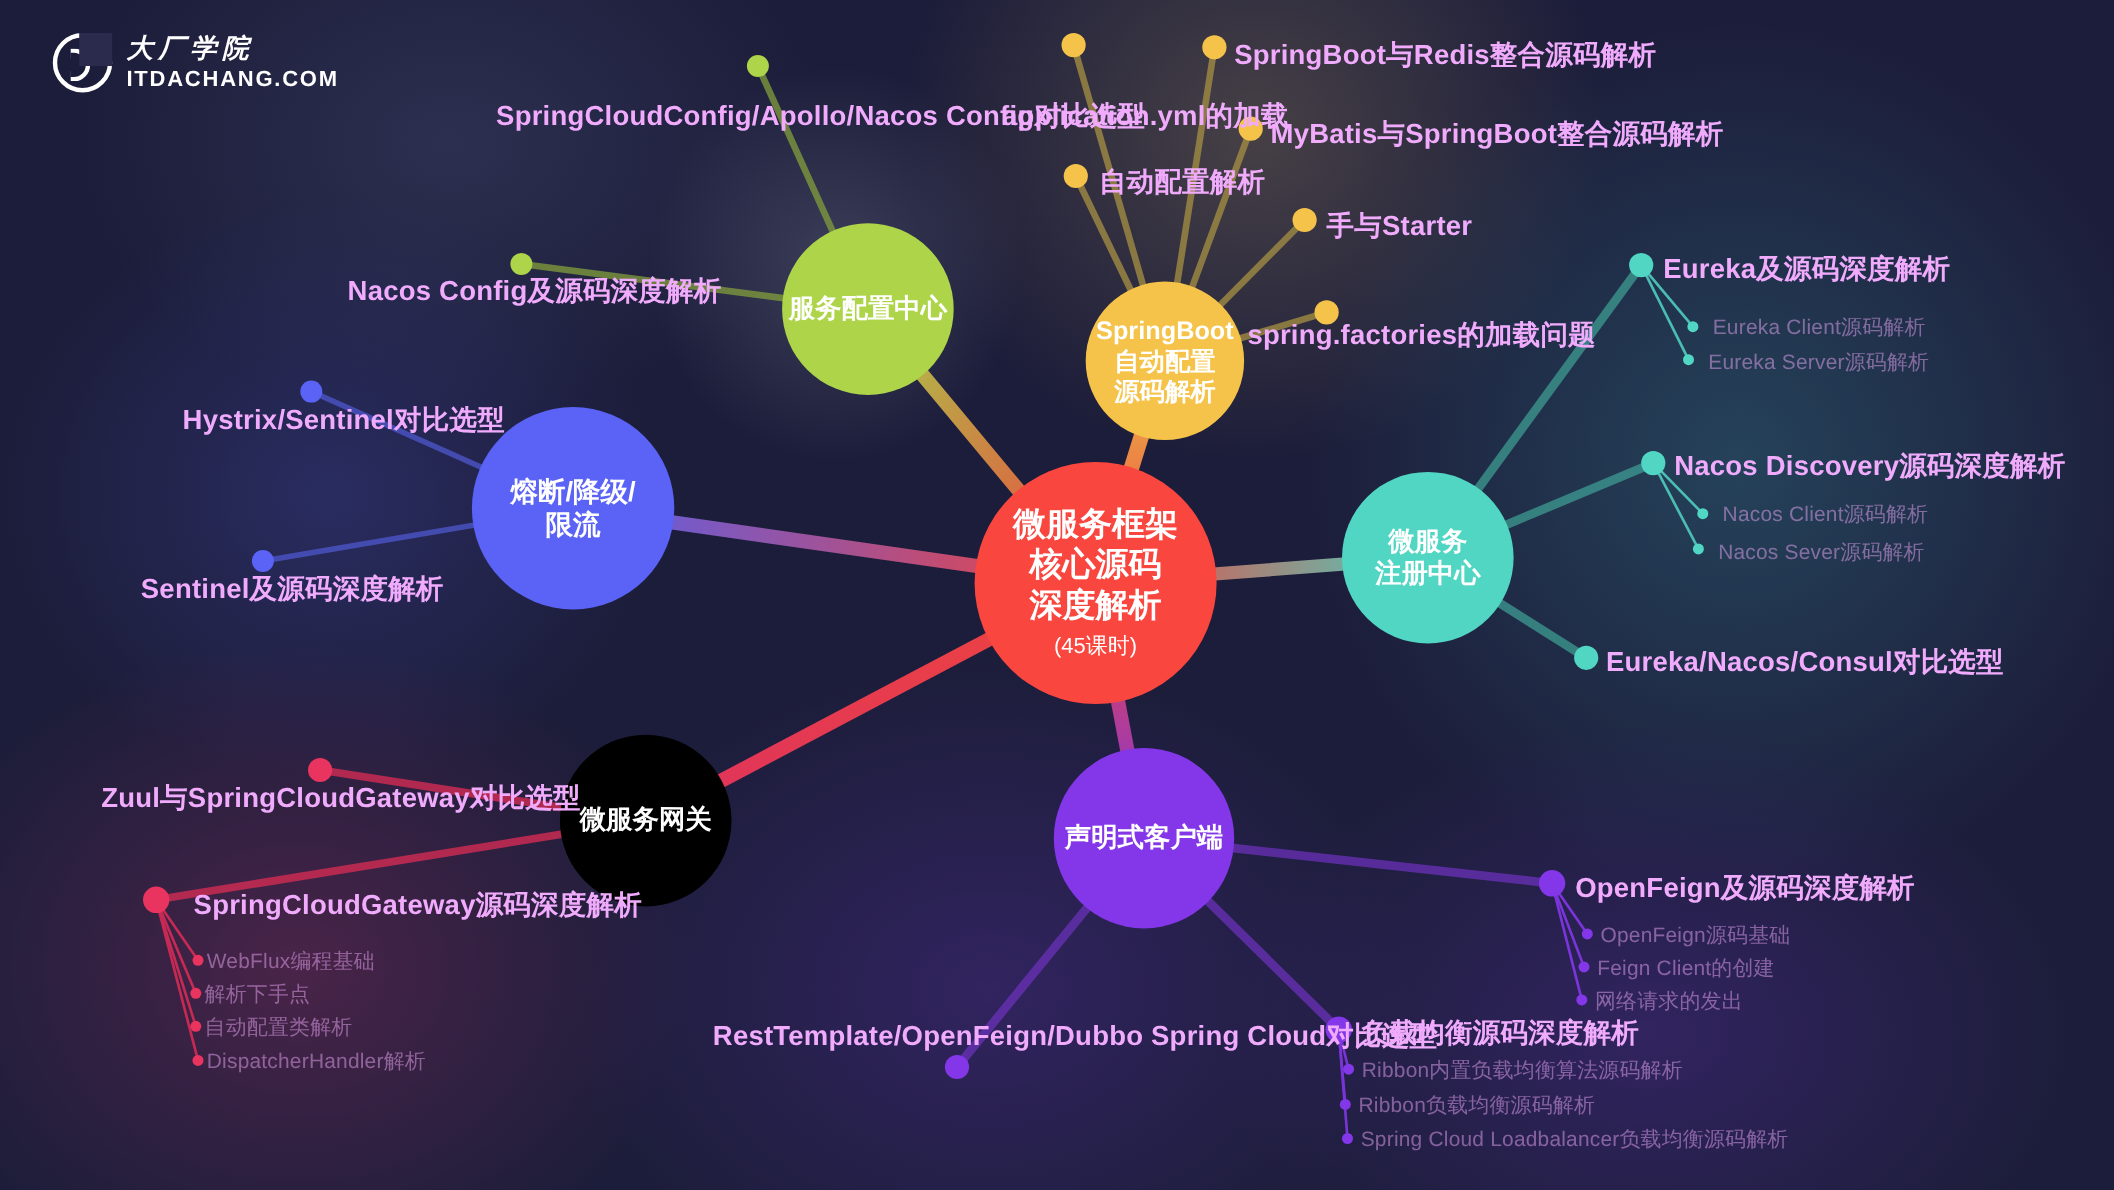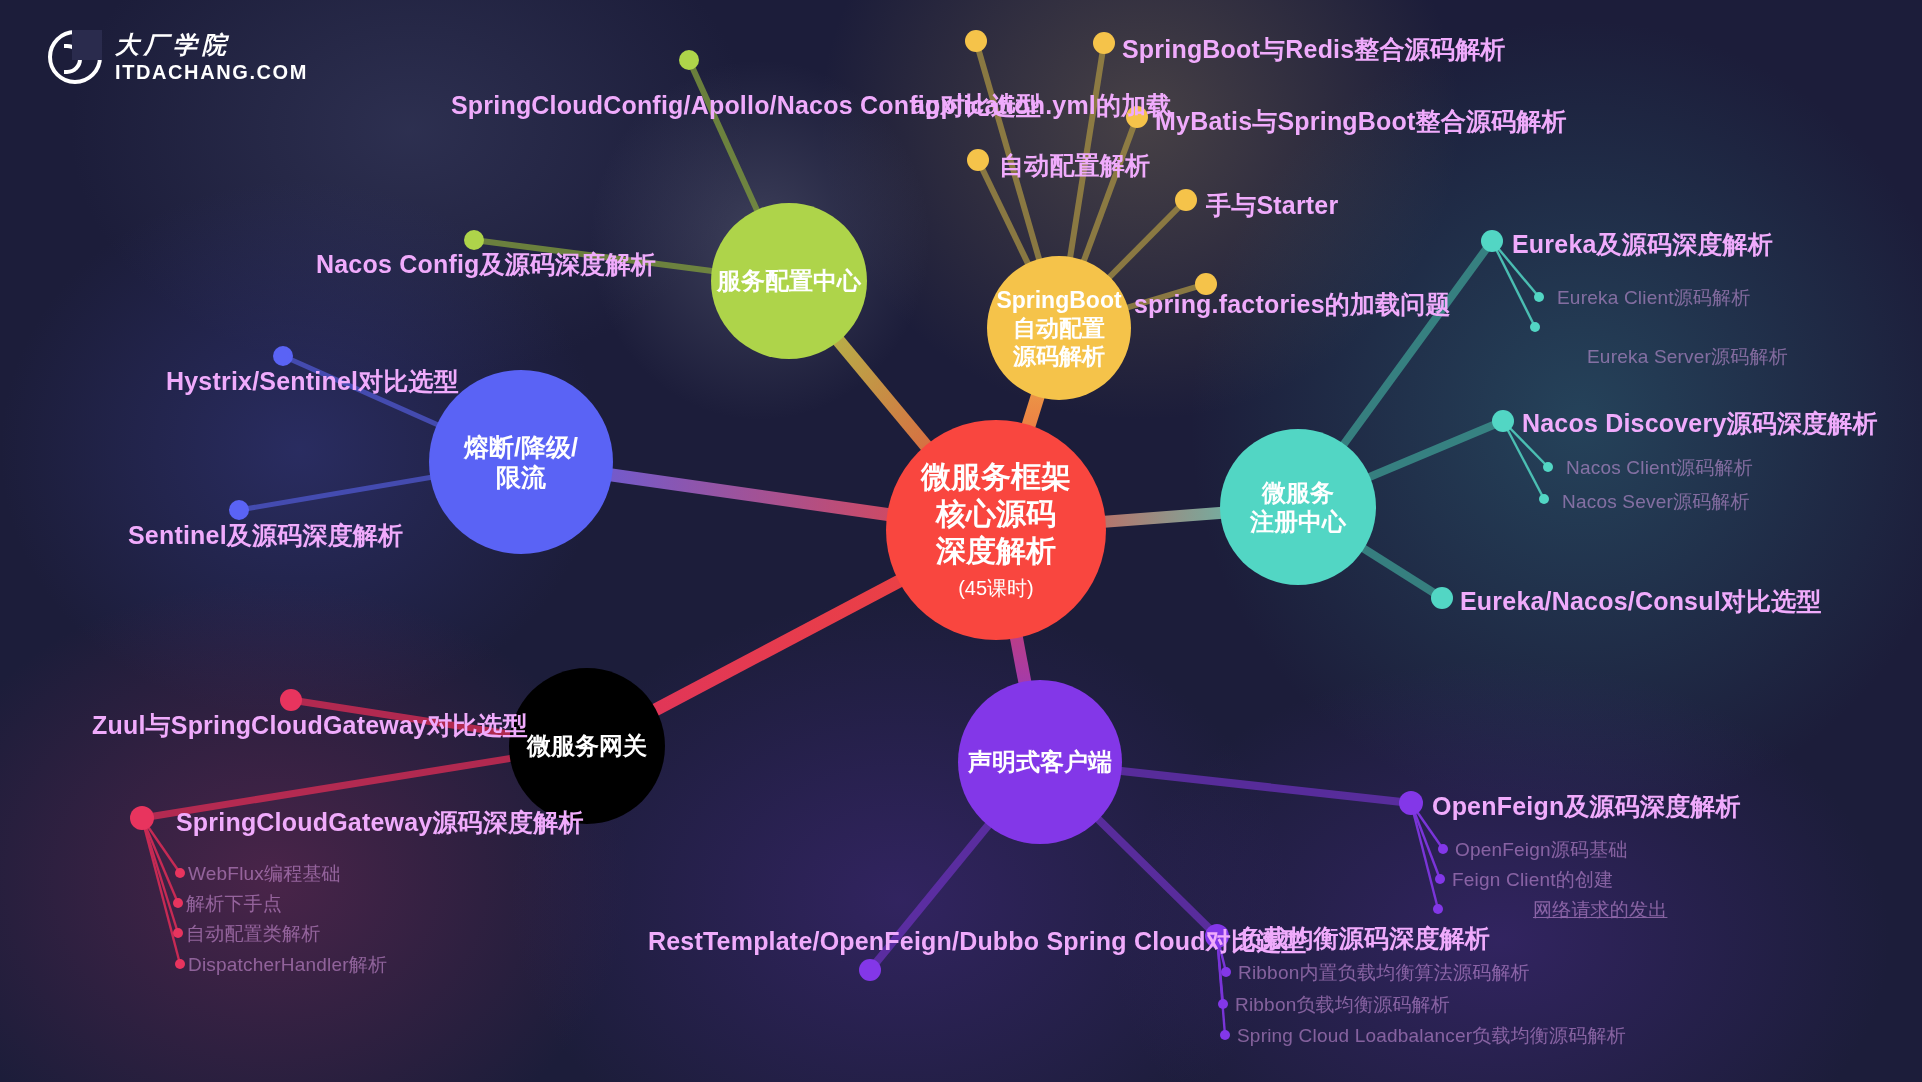--- a/index.html
+++ b/index.html
@@ -250,39 +250,39 @@
   <div class="lbl l1" style="left:1155px;top:105px;">MyBatis与SpringBoot整合源码解析</div>
   <div class="lbl l1" style="left:999px;top:149px;">自动配置解析</div>
   <div class="lbl l1" style="left:1206px;top:189px;">手与Starter</div>
   <div class="lbl l1" style="left:1134px;top:288px;">spring.factories的加载问题</div>
 
   <div class="lbl l1" style="left:166px;top:365px;">Hystrix/Sentinel对比选型</div>
   <div class="lbl l1" style="left:128px;top:519px;">Sentinel及源码深度解析</div>
 
   <div class="lbl l1" style="left:1512px;top:228px;">Eureka及源码深度解析</div>
   <div class="lbl sub" style="left:1557px;top:285px;">Eureka Client源码解析</div>
-  <div class="lbl sub" style="left:1587px;top:316px;margin-top:28px;">Eureka Server源码解析</div>
+  <div class="lbl sub" style="left:1553px;top:316px;">Eureka Server源码解析</div>
 
   <div class="lbl l1" style="left:1522px;top:407px;">Nacos Discovery源码深度解析</div>
   <div class="lbl sub" style="left:1566px;top:455px;">Nacos Client源码解析</div>
   <div class="lbl sub" style="left:1562px;top:489px;">Nacos Sever源码解析</div>
 
   <div class="lbl l1" style="left:1460px;top:585px;">Eureka/Nacos/Consul对比选型</div>
 
   <div class="lbl l1" style="left:176px;top:806px;">SpringCloudGateway源码深度解析</div>
   <div class="lbl l1" style="left:92px;top:709px;">Zuul与SpringCloudGateway对比选型</div>
   <div class="lbl sub" style="left:188px;top:861px;">WebFlux编程基础</div>
   <div class="lbl sub" style="left:186px;top:891px;">解析下手点</div>
   <div class="lbl sub" style="left:186px;top:921px;">自动配置类解析</div>
   <div class="lbl sub" style="left:188px;top:952px;">DispatcherHandler解析</div>
 
   <div class="lbl l1" style="left:1432px;top:790px;">OpenFeign及源码深度解析</div>
   <div class="lbl sub" style="left:1455px;top:837px;">OpenFeign源码基础</div>
   <div class="lbl sub" style="left:1452px;top:867px;">Feign Client的创建</div>
-  <div class="lbl sub" style="left:1533px;top:897px;text-decoration:underline;">网络请求的发出</div>
+  <div class="lbl sub" style="left:1450px;top:897px;">网络请求的发出</div>
 
   <div class="lbl l1" style="left:1238px;top:922px;">负载均衡源码深度解析</div>
   <div class="lbl sub" style="left:1238px;top:960px;">Ribbon内置负载均衡算法源码解析</div>
   <div class="lbl sub" style="left:1235px;top:992px;">Ribbon负载均衡源码解析</div>
   <div class="lbl sub" style="left:1237px;top:1023px;">Spring Cloud Loadbalancer负载均衡源码解析</div>
 
   <div class="lbl l1" style="left:648px;top:925px;">RestTemplate/OpenFeign/Dubbo Spring Cloud对比选型</div>
 
 </div>
 

